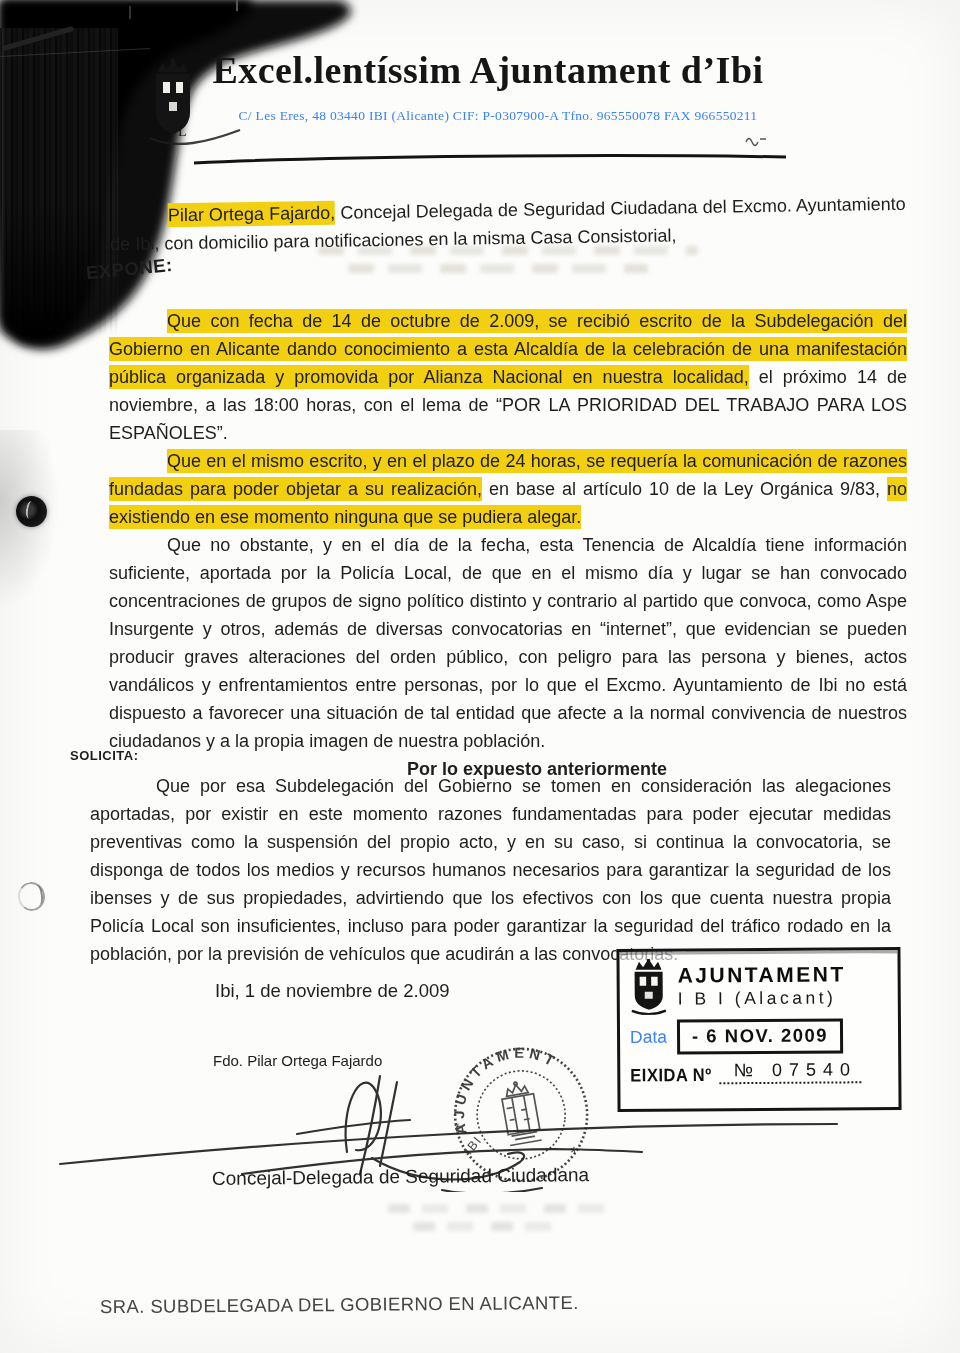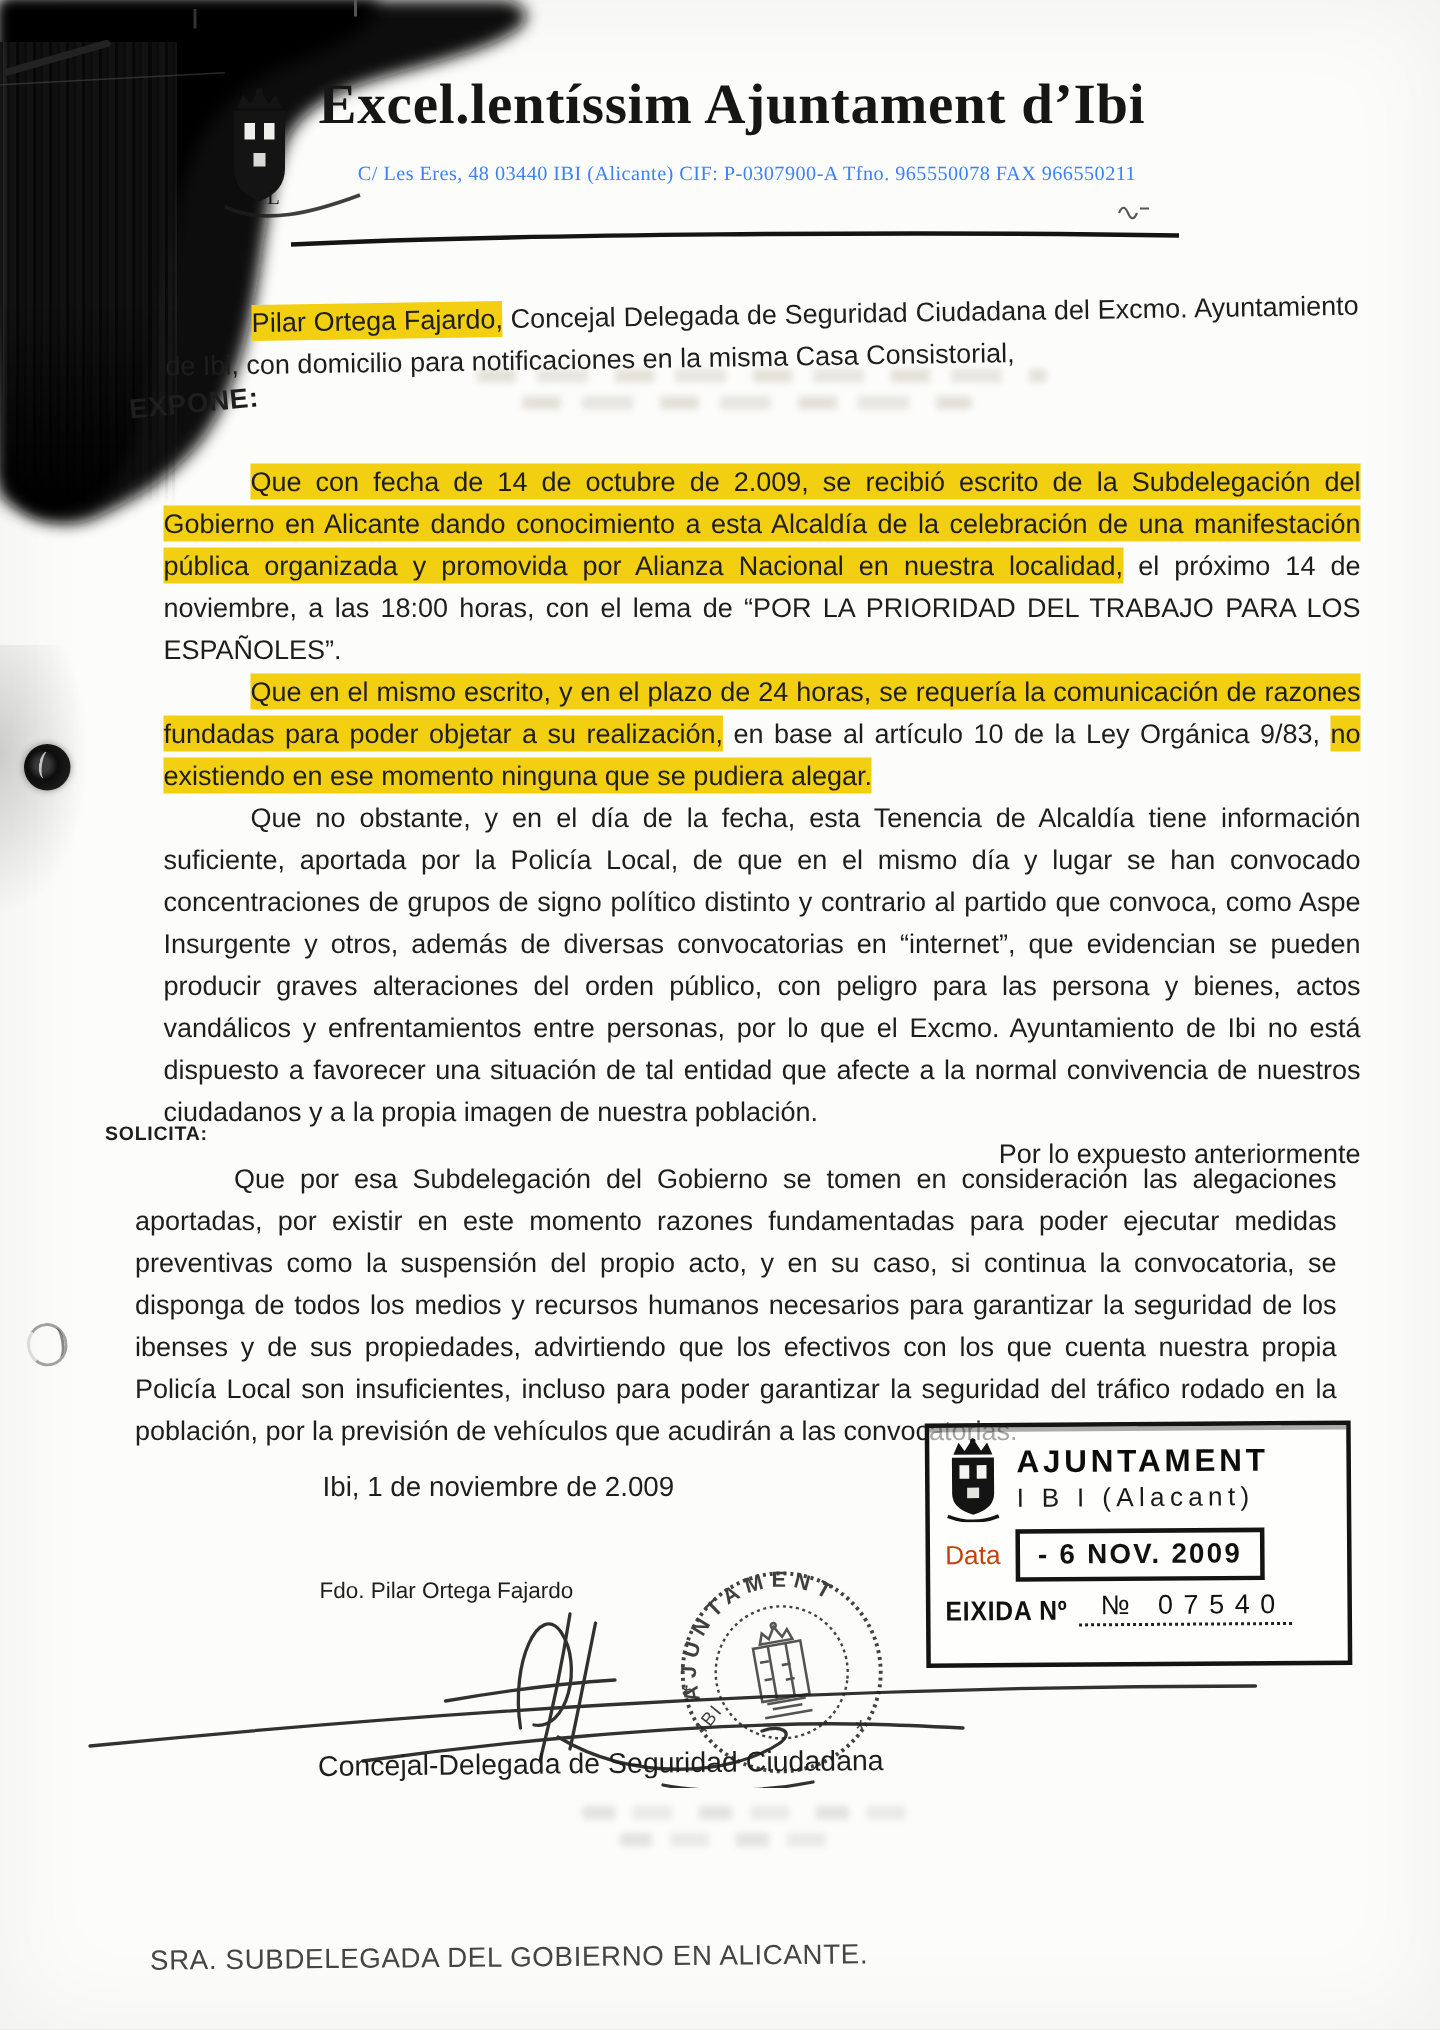--- a/index.html
+++ b/index.html
@@ -46,41 +46,41 @@
   .crest-wrap { position:absolute; left:136px; top:58px; }
   .header-rule { position:absolute; left:190px; top:146px; }
   .squiggle-mark { position:absolute; left:744px; top:133px; }
   
   .bodytext { font-size:18px; line-height:28px; text-align:justify; color:#1e1e1e; }
   .bodytext p { text-indent:58px; }
   mark { background:#f3cf11; color:inherit; padding:2px 0; }
   .intro-block { position:absolute; left:110px; top:196px; width:796px; transform:rotate(-0.9deg); }
   .expone-heading { position:absolute; left:86px; top:258px; font-weight:700; font-size:18.5px; transform:rotate(-5.5deg); letter-spacing:.5px; }
   .main-block { position:absolute; left:109px; top:307px; width:798px; }
-  .main-block p.last-short { text-align:right; }
+  .main-block p.last-short { text-align:center;font-weight:bold; }
   .solicita-heading { position:absolute; left:70px; top:748px; font-weight:700; font-size:13px; letter-spacing:.5px; }
   .solicita-block { position:absolute; left:90px; top:772px; width:801px; }
   .solicita-block p { text-indent:66px; }
   .date-line { position:absolute; left:215px; top:980px; font-size:18.5px; }
   .fdo-line { position:absolute; left:213px; top:1052px; font-size:15px; }
   .signer-title { position:absolute; left:212px; top:1166px; font-size:19px; transform:rotate(-0.6deg); }
   .footer-line { position:absolute; left:100px; top:1294px; font-size:18.5px; color:#454545; letter-spacing:.4px; transform:rotate(-0.5deg); }
   
   .signature-svg { position:absolute; left:42px; top:1062px; }
   .round-stamp { position:absolute; left:446px; top:1040px; transform:rotate(7deg); opacity:.85; }
   
   .stampbox { position:absolute; left:617px; top:948px; width:284px; height:163px;
     border:3px solid #141414; background:rgba(255,255,255,.6); padding:7px 10px 6px 10px;
     transform:rotate(-0.4deg); color:#111;
     box-shadow: inset 0 3px 0 rgba(20,20,20,.35); }
   .stampbox .row1 { display:flex; align-items:center; gap:10px; }
   .stampbox .org { font-weight:700; font-size:21px; letter-spacing:2.5px; color:#0d0d0d; }
   .stampbox .place { font-size:17.5px; letter-spacing:3.5px; color:#1a1a1a; margin-top:1px; }
   .stampbox .row2 { display:flex; align-items:center; gap:10px; margin-top:5px; }
-  .stampbox .data-label { font-size:17.5px; color:#c2410c; }
+  .stampbox .data-label { font-size:17.5px; color:#3b82f6; }
   .stampbox .date-box { border:3px solid #141414; padding:3px 12px 4px 12px; font-weight:700; font-size:18.5px; letter-spacing:1.5px; white-space:nowrap; }
   .stampbox .row3 { display:flex; align-items:flex-end; gap:8px; margin-top:6px; }
   .stampbox .eixida-label { font-size:16.5px; font-weight:700; letter-spacing:.5px; transform:scaleY(1.1); }
   .stampbox .eixida-num { border-bottom:2.5px dotted #222; padding:0 4px 1px 14px; font-size:18px; letter-spacing:7px; white-space:nowrap; }
 </style>
 </head>
 <body>
 
 <div class="page">
 

